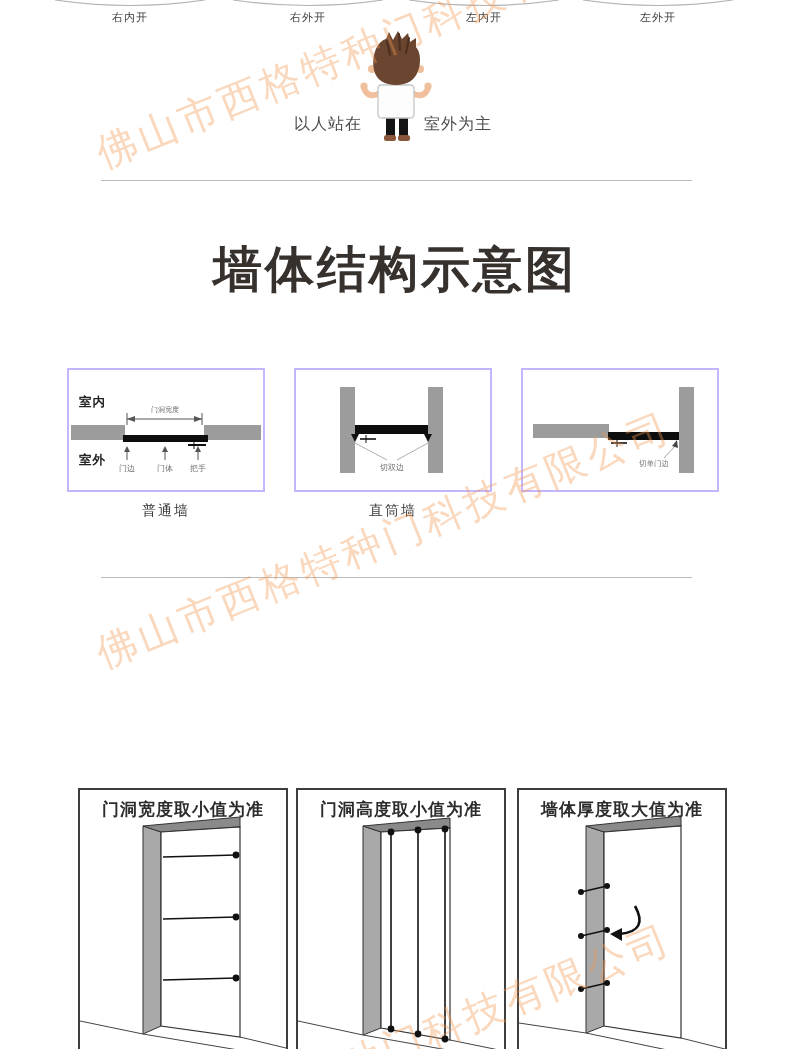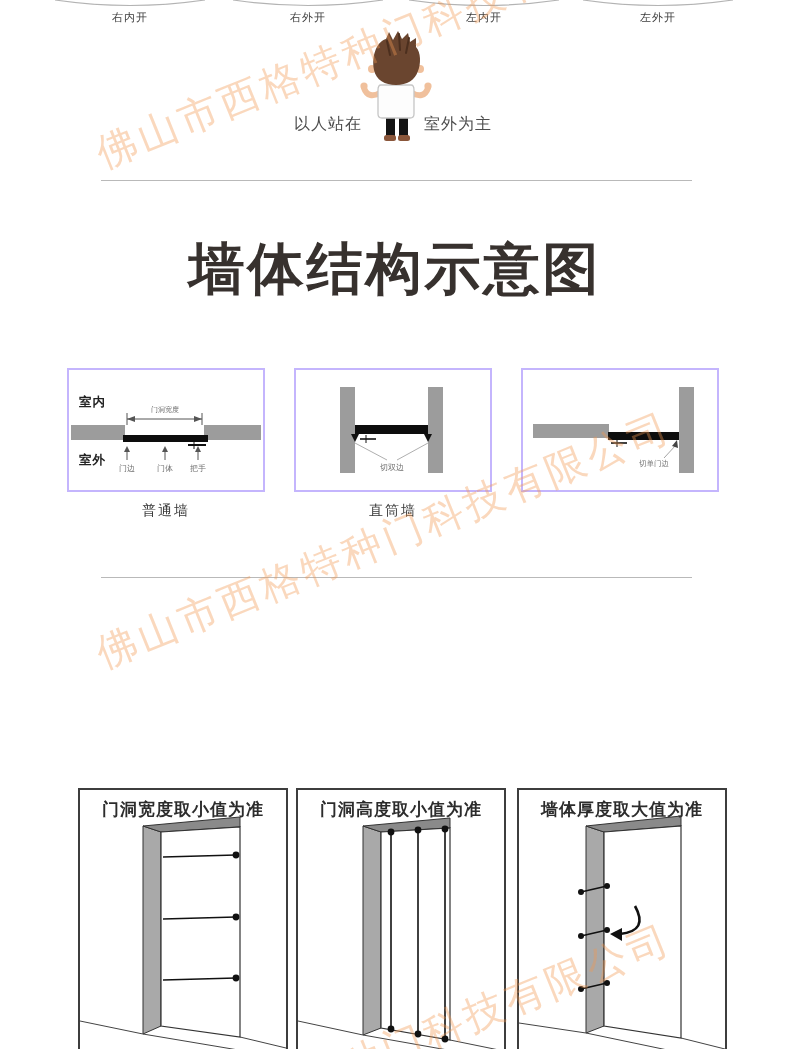--- a/index.html
+++ b/index.html
@@ -2,21 +2,21 @@
 <html><head>
 <meta charset="utf-8">
 <style>
   html,body{margin:0;padding:0;background:#ffffff;}
   #page{position:relative;width:790px;height:1049px;overflow:hidden;background:#ffffff;
         font-family:"Liberation Sans",sans-serif;}
   .abs{position:absolute;}
   .toplabel{top:10px;font-size:11px;color:#3c3c3c;white-space:nowrap;transform:translateX(-50%);letter-spacing:1px;}
   .legend{top:114px;font-size:16px;color:#4d4d4d;letter-spacing:1px;z-index:2;white-space:nowrap;}
   .divider{left:101px;width:591px;height:1px;background:#b9b9b9;}
-  .sec-title{left:0;width:790px;text-align:center;font-size:56px;font-weight:700;color:#37312e;
+  .sec-title{left:0;width:790px;text-align:center;font-size:49px;font-weight:700;color:#37312e;
              letter-spacing:3px;line-height:56px;white-space:nowrap;}
   .wallbox{top:368px;width:198px;height:124px;border:2px solid #c4b5fd;box-sizing:border-box;background:#fff;}
   .wallcap{top:502px;width:198px;text-align:center;font-size:14px;color:#3a3a3a;letter-spacing:2px;}
   .mbox{top:748px;width:210px;height:273px;border:2px solid #3d3d3d;box-sizing:border-box;background:#fff;margin-top:40px;}
   .mtitle{position:absolute;top:8px;left:0;width:100%;text-align:center;font-size:17px;font-weight:700;
           color:#2c2c2c;letter-spacing:1px;}
   .msvg{position:absolute;left:0;top:0;}
   .wm{position:absolute;white-space:nowrap;font-size:40px;letter-spacing:4px;font-weight:400;
       color:rgba(241,153,82,0.38);transform:rotate(-22deg);transform-origin:left top;
       z-index:9;pointer-events:none;}

